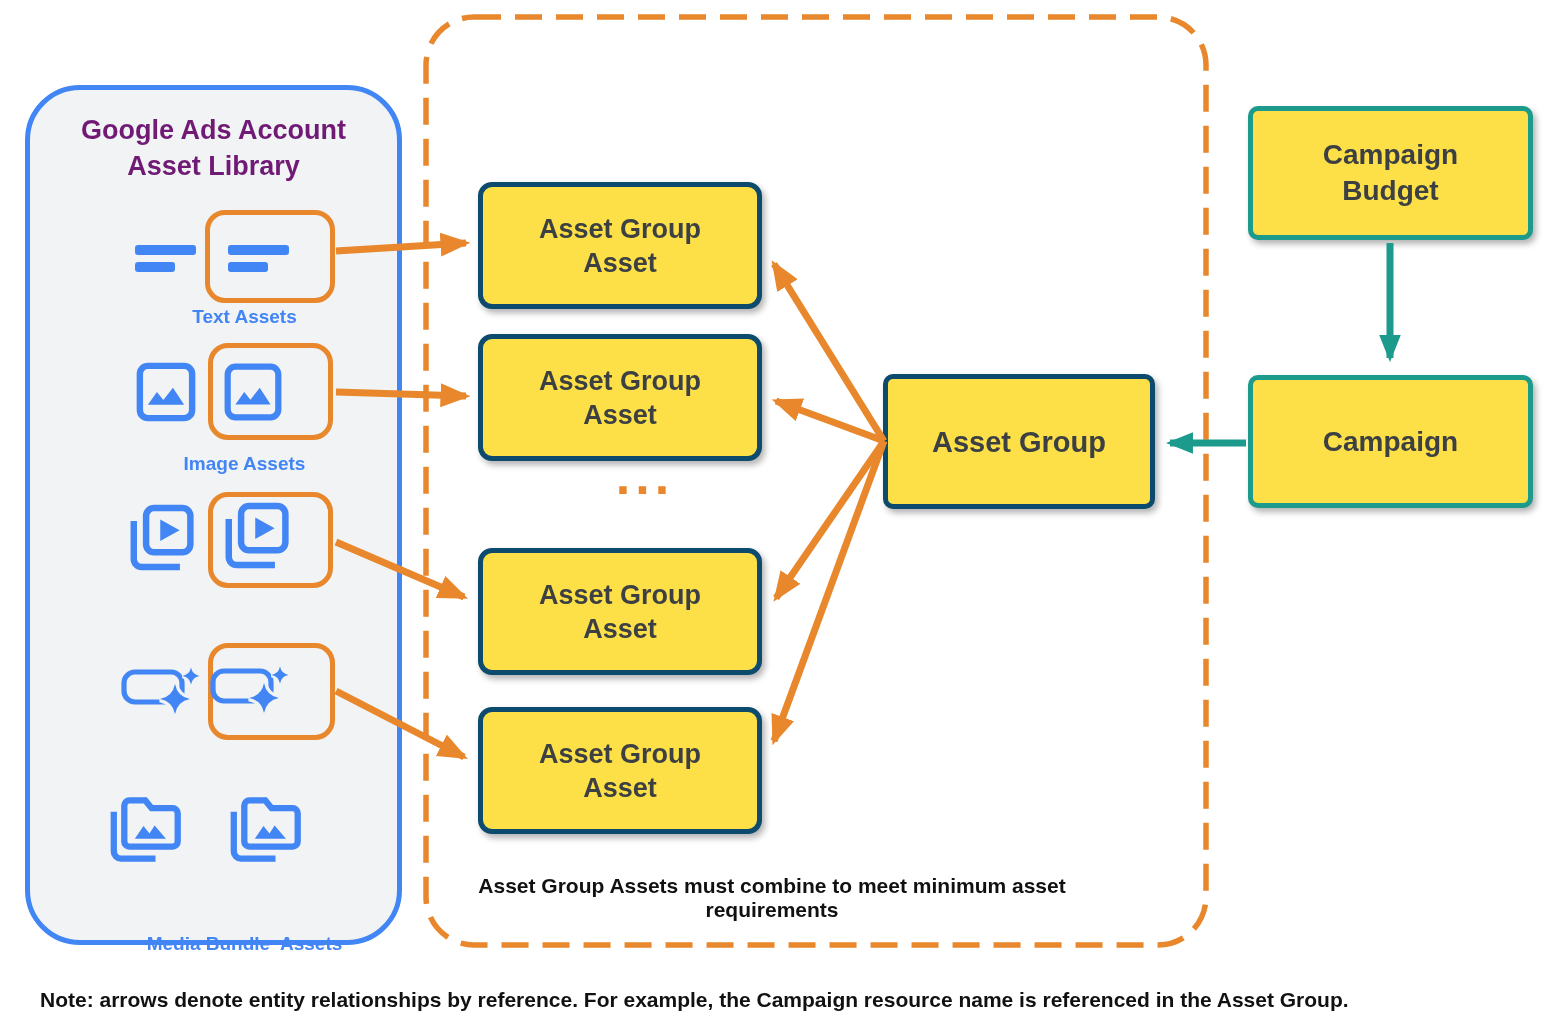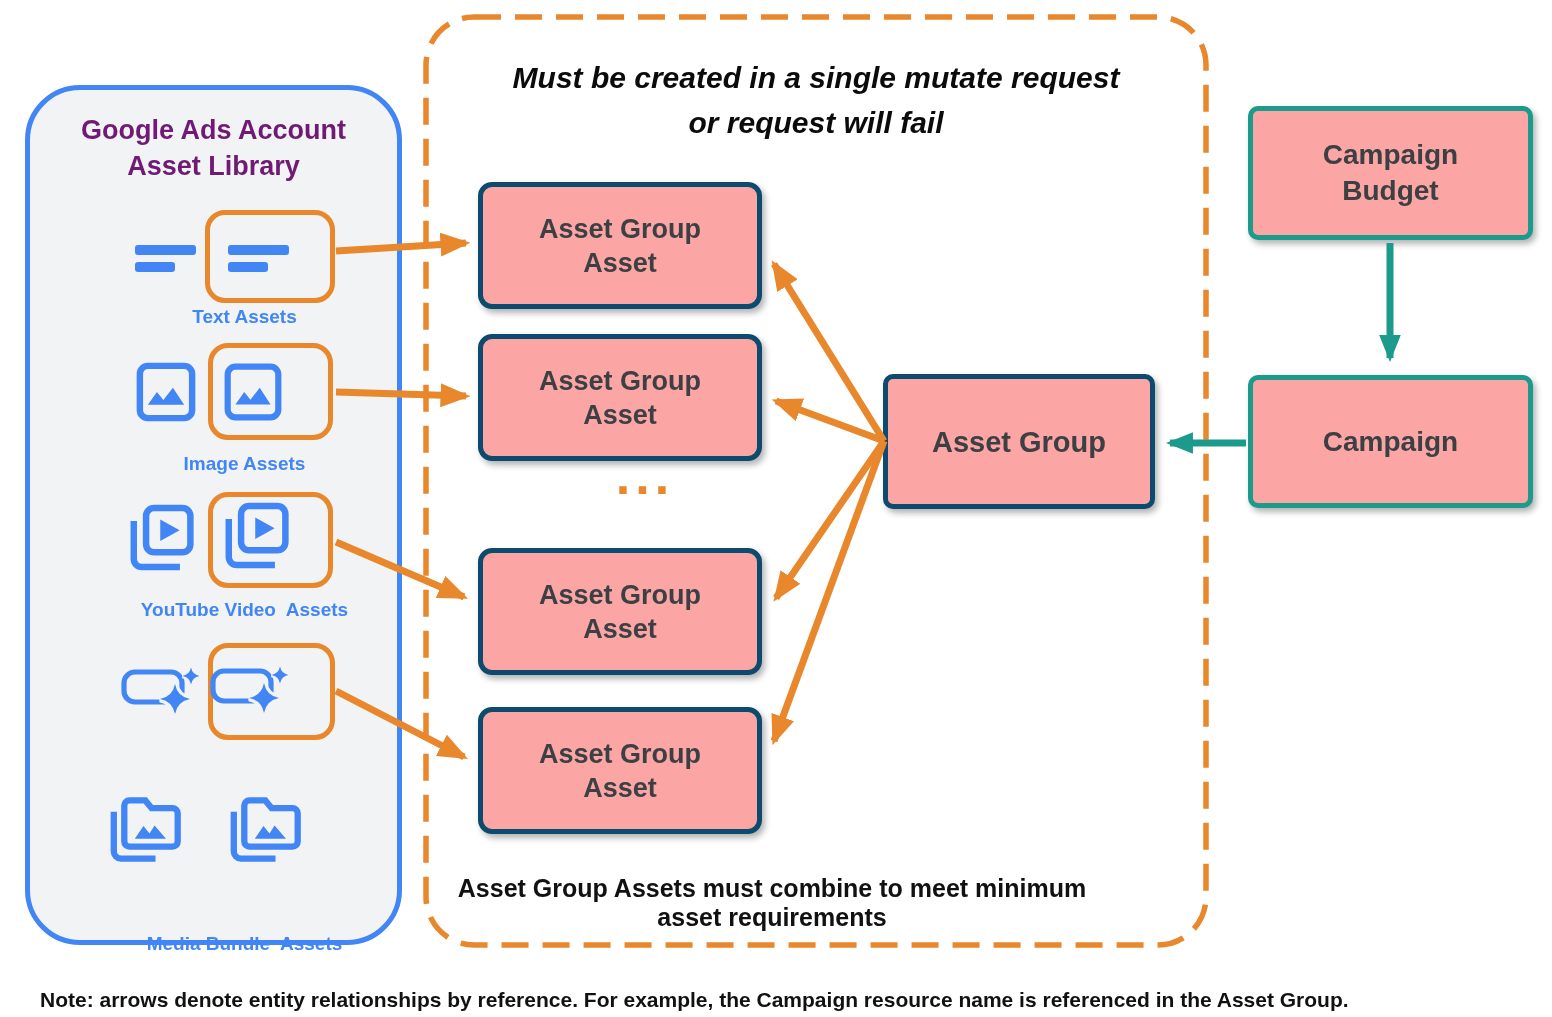--- a/index.html
+++ b/index.html
@@ -31,30 +31,30 @@
   }
   .icon{position:absolute;}
 
   
   .mutate-title{
     left:424px;top:55px;width:784px;text-align:center;
     font-size:30px;font-weight:800;font-style:italic;color:#0b0b0b;line-height:45px;
   }
   .mutate-caption{
     left:424px;top:874px;width:696px;text-align:center;
-    font-size:25px;font-weight:700;color:#111111;
+    font-size:21px;font-weight:700;color:#111111;
   }
   .ellipsis{
     left:597px;top:446px;width:96px;text-align:center;
     font-size:52px;font-weight:800;color:#E8872B;line-height:60px;letter-spacing:5px;
   }
 
   
   .ebox{
-    box-sizing:border-box;background:#fca5a5;
+    box-sizing:border-box;background:#fde047;
     display:flex;align-items:center;justify-content:center;text-align:center;
     font-weight:700;color:#3C4043;
     box-shadow:3px 4px 6px rgba(0,0,0,0.30);
   }
   .orange-box{border:5px solid #0c4a6e;border-radius:14px;font-size:27px;line-height:34px;}
   .teal-box{border:5px solid #1C9A8B;border-radius:10px;font-size:28px;line-height:36px;}
   .aga{left:478px;width:284px;height:127px;}
 
   
   .note{
@@ -99,21 +99,20 @@
     <path d="M4.8 6.8 V19.2 a2.6 2.6 0 0 0 2.6 2.6 H19.8" fill="none" stroke="#4285F4" stroke-width="2.1"></path>
     <rect x="8.8" y="2.6" width="14.4" height="14.4" rx="2.6" fill="none" stroke="#4285F4" stroke-width="2.1"></rect>
     <path d="M13.4 6.3 L19.7 9.8 L13.4 13.3 Z" fill="#4285F4"></path>
   </svg>
   <div class="abs hl-box" style="left:208px;top:492px;width:125px;height:96px;"></div>
   <svg class="icon" style="left:214px;top:498px" width="80" height="80" viewBox="0 0 26 26">
     <path d="M4.8 6.8 V19.2 a2.6 2.6 0 0 0 2.6 2.6 H19.8" fill="none" stroke="#4285F4" stroke-width="2.1"></path>
     <rect x="8.8" y="2.6" width="14.4" height="14.4" rx="2.6" fill="none" stroke="#4285F4" stroke-width="2.1"></rect>
     <path d="M13.4 6.3 L19.7 9.8 L13.4 13.3 Z" fill="#4285F4"></path>
   </svg>
-  <div class="abs lib-label pre" style="top:598px">YouTube Video  Assets</div>
 
   <svg class="icon" style="left:121px;top:662px" width="82" height="52" viewBox="0 0 41 26">
     <rect x="1.5" y="5" width="29" height="15" rx="5.5" fill="none" stroke="#4285F4" stroke-width="2.6"></rect>
     <path d="M27 11 Q28.2 17.3 34.5 18.5 Q28.2 19.7 27 26 Q25.8 19.7 19.5 18.5 Q25.8 17.3 27 11 Z" fill="#F1F3F4" stroke="#F1F3F4" stroke-width="3.2"></path>
     <path d="M27 11 Q28.2 17.3 34.5 18.5 Q28.2 19.7 27 26 Q25.8 19.7 19.5 18.5 Q25.8 17.3 27 11 Z" fill="#4285F4"></path>
     <path d="M35 2.8 Q35.7 6.3 39.2 7 Q35.7 7.7 35 11.2 Q34.3 7.7 30.8 7 Q34.3 6.3 35 2.8 Z" fill="#F1F3F4" stroke="#F1F3F4" stroke-width="2.4"></path>
     <path d="M35 2.8 Q35.7 6.3 39.2 7 Q35.7 7.7 35 11.2 Q34.3 7.7 30.8 7 Q34.3 6.3 35 2.8 Z" fill="#4285F4"></path>
   </svg>
   <div class="abs hl-box" style="left:208px;top:643px;width:127px;height:97px;"></div>
   <svg class="icon" style="left:210px;top:661px" width="82" height="52" viewBox="0 0 41 26">
@@ -129,22 +128,20 @@
     <path d="M8.8 4.8 h5.3 l2.1 2.6 h7 a1.7 1.7 0 0 1 1.7 1.7 v9.4 a1.7 1.7 0 0 1 -1.7 1.7 H8.8 a1.7 1.7 0 0 1 -1.7 -1.7 V6.5 a1.7 1.7 0 0 1 1.7 -1.7 Z" fill="none" stroke="#4285F4" stroke-width="2.1"></path>
     <path d="M10.6 17.6 L13.5 13.3 L15.5 15.8 L17.2 13.2 L21 17.6 Z" fill="#4285F4"></path>
   </svg>
   <svg class="icon" style="left:223px;top:786px" width="84" height="84" viewBox="0 0 28 28">
     <path d="M3.6 8.6 V21.8 a2.4 2.4 0 0 0 2.4 2.4 H17.5" fill="none" stroke="#4285F4" stroke-width="2.1"></path>
     <path d="M8.8 4.8 h5.3 l2.1 2.6 h7 a1.7 1.7 0 0 1 1.7 1.7 v9.4 a1.7 1.7 0 0 1 -1.7 1.7 H8.8 a1.7 1.7 0 0 1 -1.7 -1.7 V6.5 a1.7 1.7 0 0 1 1.7 -1.7 Z" fill="none" stroke="#4285F4" stroke-width="2.1"></path>
     <path d="M10.6 17.6 L13.5 13.3 L15.5 15.8 L17.2 13.2 L21 17.6 Z" fill="#4285F4"></path>
   </svg>
   <div class="abs lib-label pre" style="top:932px">Media Bundle  Assets</div>
 
-  <div class="abs mutate-title preline">Must be created in a single mutate request
-or request will fail</div>
   <div class="abs mutate-caption">Asset Group Assets must combine to meet minimum asset requirements</div>
   <div class="abs ellipsis">...</div>
 
   <div class="abs ebox orange-box aga preline" style="top:182px">Asset Group
 Asset</div>
   <div class="abs ebox orange-box aga preline" style="top:334px">Asset Group
 Asset</div>
   <div class="abs ebox orange-box aga preline" style="top:548px">Asset Group
 Asset</div>
   <div class="abs ebox orange-box aga preline" style="top:707px">Asset Group

